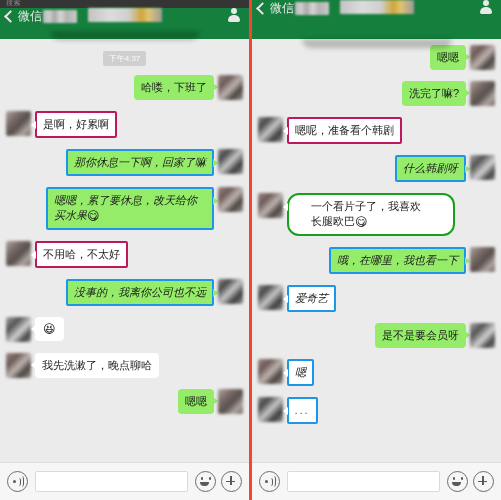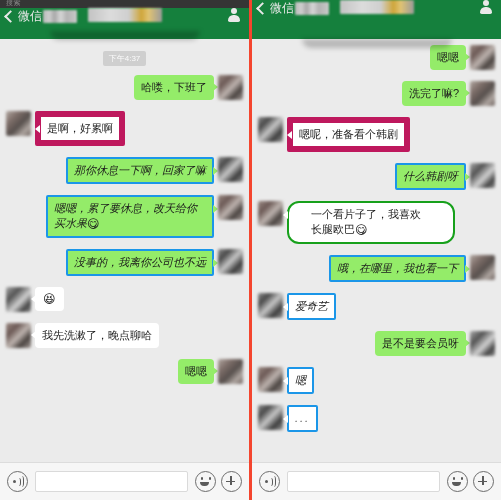--- a/index.html
+++ b/index.html
@@ -83,21 +83,21 @@
   .bubble.tail-l:after{
     content:"";position:absolute;left:-4px;top:8px;
     border-top:4px solid transparent;border-bottom:4px solid transparent;
     border-right:5px solid #fff;
   }
   .bubble.tail-r:after{
     content:"";position:absolute;right:-4px;top:8px;
     border-top:4px solid transparent;border-bottom:4px solid transparent;
     border-left:5px solid #94ec69;
   }
-  .hl-red{border:6px solid #be185d;border-radius:2px;padding:4px 6px;}
+  .hl-red{border:2px solid #be185d;border-radius:2px;padding:4px 6px;}
   .hl-blue{border:2px solid #1b96e8;border-radius:2px;padding:4px 6px;font-style:italic;}
   .hl-green{border:2px solid #17a01b;border-radius:12px;padding:4px 22px;}
   .hl-red.tail-l:after,.hl-blue.tail-l:after,.hl-green.tail-l:after{left:-6px;}
   .hl-red.tail-r:after,.hl-blue.tail-r:after,.hl-green.tail-r:after{right:-6px;}
   .gapL{width:4px;flex:0 0 4px;}
   .gapR{width:4px;flex:0 0 4px;}
   .emo{font-size:12px;vertical-align:-1px;}
   .emoji-only{padding:4px 8px;}
   .dots{letter-spacing:2px;color:#555;font-size:11px;}
 
@@ -171,20 +171,25 @@
           <div class="row right">
             <div class="bubble-wrap"><div class="bubble green tail-r hl-blue"><span>那你休息一下啊，回家了嘛</span></div></div>
             <div class="gapR"></div>
             <div class="avatar av3"></div>
           </div>
           <div class="row right">
             <div class="bubble-wrap"><div class="bubble green tail-r hl-blue"><span>嗯嗯，累了要休息，改天给你买水果</span><span class="emo">😋</span></div></div>
             <div class="gapR"></div>
             <div class="avatar av1"></div>
           </div>
+          <div class="row left">
+            <div class="avatar av2"></div>
+            <div class="gapL"></div>
+            <div class="bubble-wrap"><div class="bubble white tail-l hl-red"><span>不用哈，不太好</span></div></div>
+          </div>
           <div class="row right">
             <div class="bubble-wrap"><div class="bubble green tail-r hl-blue"><span>没事的，我离你公司也不远</span></div></div>
             <div class="gapR"></div>
             <div class="avatar av3"></div>
           </div>
           <div class="row left">
             <div class="avatar av4"></div>
             <div class="gapL"></div>
             <div class="bubble-wrap"><div class="bubble white tail-l emoji-only"><span class="emo">😆</span></div></div>
           </div>

